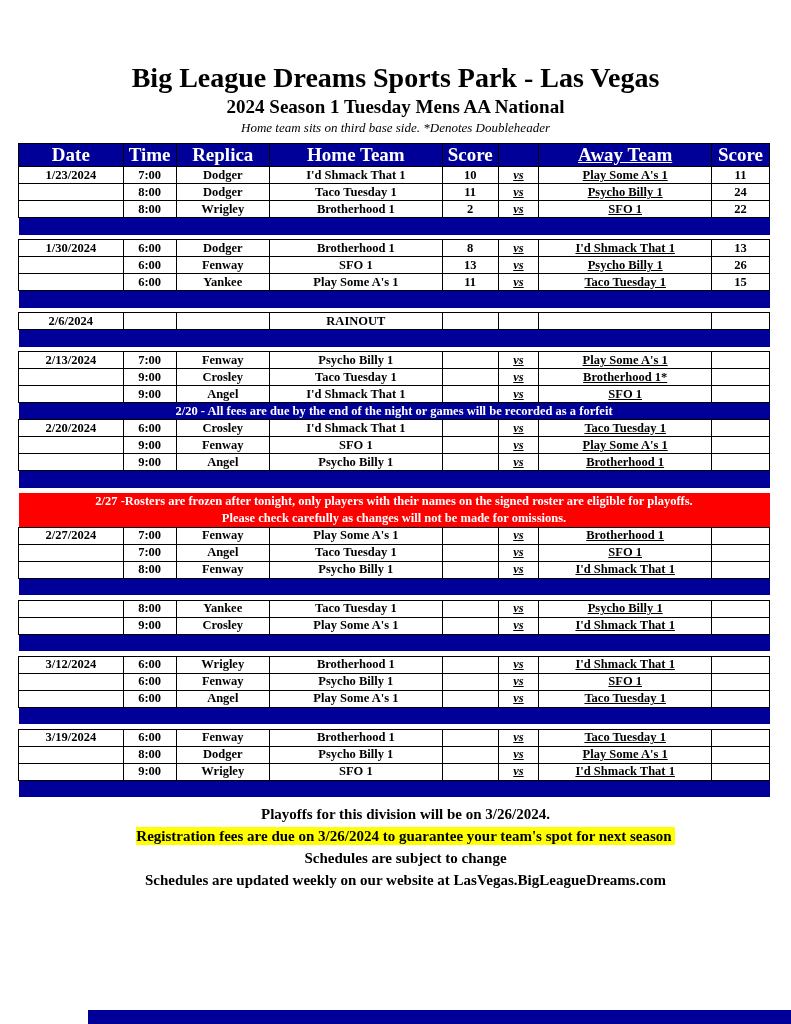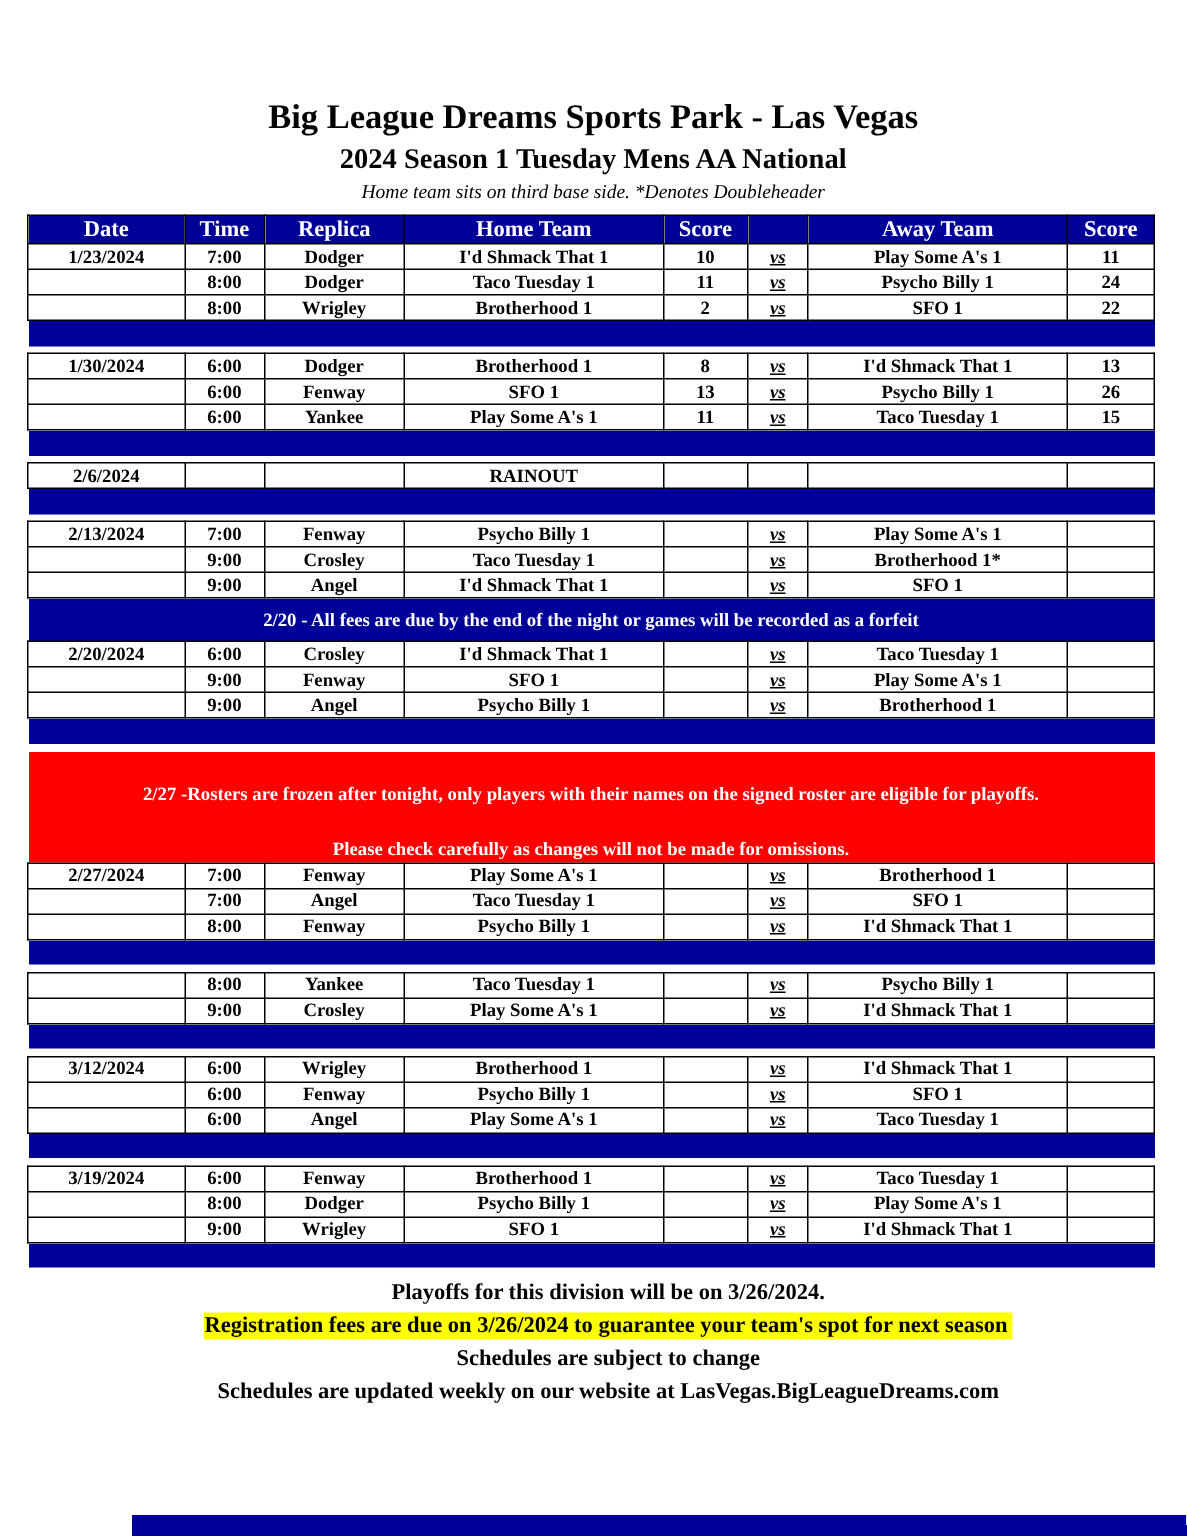--- a/index.html
+++ b/index.html
@@ -8,21 +8,21 @@
     width: 791px;
     height: 1024px;
     background: #ffffff;
     font-family: "Liberation Serif", serif;
     overflow: hidden;
     box-sizing: border-box;
     padding-top: 64px;
   }
   .title {
     text-align: center;
-    font-size: 23px;
+    font-size: 28px;
     font-weight: bold;
     color: #000000;
     line-height: 27px;
   }
   .subtitle {
     text-align: center;
     font-size: 19px;
     font-weight: bold;
     color: #000000;
     margin-top: 6px;
@@ -55,30 +55,30 @@
     vertical-align: middle;
     color: #000000;
     overflow: hidden;
     white-space: nowrap;
   }
   table.schedule td { border: 1px solid #000000; background: #ffffff; }
   table.schedule th {
     border: 1px solid #000000;
     background: var(--navy);
     color: #ffffff;
-    font-size: 15px;
+    font-size: 19px;
     height: 19px;
   }
   .col0 { width: 103px; }
   .col1 { width: 52px;  }
   .col2 { width: 92px;  }
   .col3 { width: 170px; }
   .col4 { width: 55px;  }
   .col5 { width: 40px;  }
-  .col6 { width: 170px; }
+  .col6 { width: 170px; text-decoration: underline; }
   .col7 { width: 57px;  }
   td.vs { font-style: italic; font-size: 11px; text-decoration: underline; }
   td.hl { background: var(--yellow); }
   tr.separator td {
     border: none;
     background: var(--navy);
     height: 17px;
     padding: 0;
   }
   tr.spacer td {
@@ -86,32 +86,32 @@
     background: #ffffff;
     height: 5px;
     padding: 0;
   }
   tr.note-blue td {
     border: none;
     background: var(--navy);
     color: #ffffff;
     font-size: 12.5px;
     font-weight: bold;
-    height: 29px;
+    height: 17px;
   }
   tr.note-red td {
     border: none;
     background: var(--red);
     color: #ffffff;
     font-size: 12.5px;
     font-weight: bold;
     height: 34px;
     padding: 0;
   }
-  tr.note-red td div { line-height: 17px; margin-top: 20px; }
+  tr.note-red td div { line-height: 17px; }
   .footer {
     margin-left: 20px;
     margin-top: 6px;
     text-align: center;
   }
   .footer-line {
     line-height: 22px;
     font-size: 15px;
     font-weight: bold;
     color: #000000;

